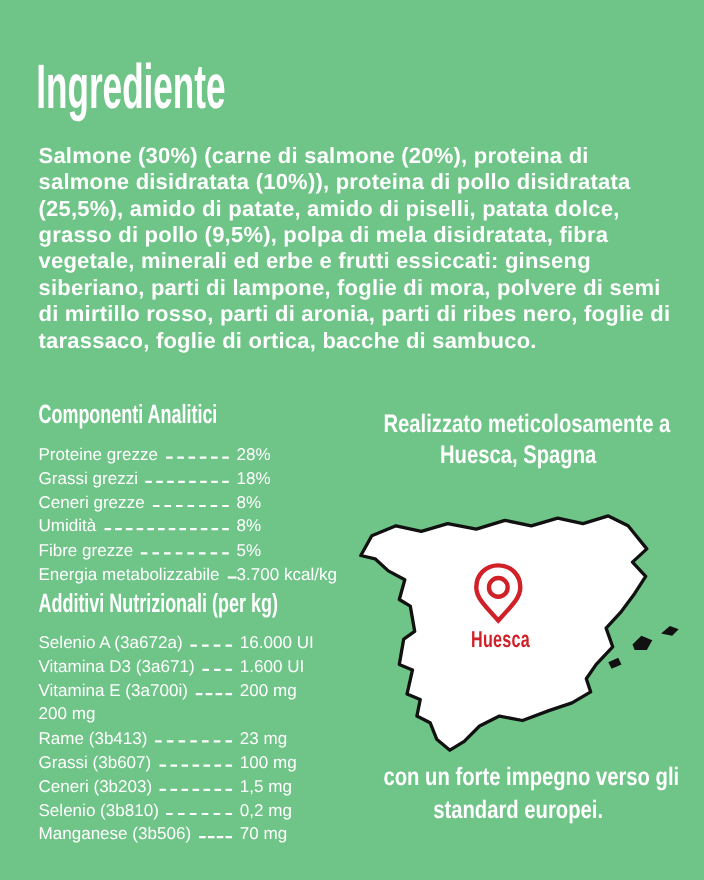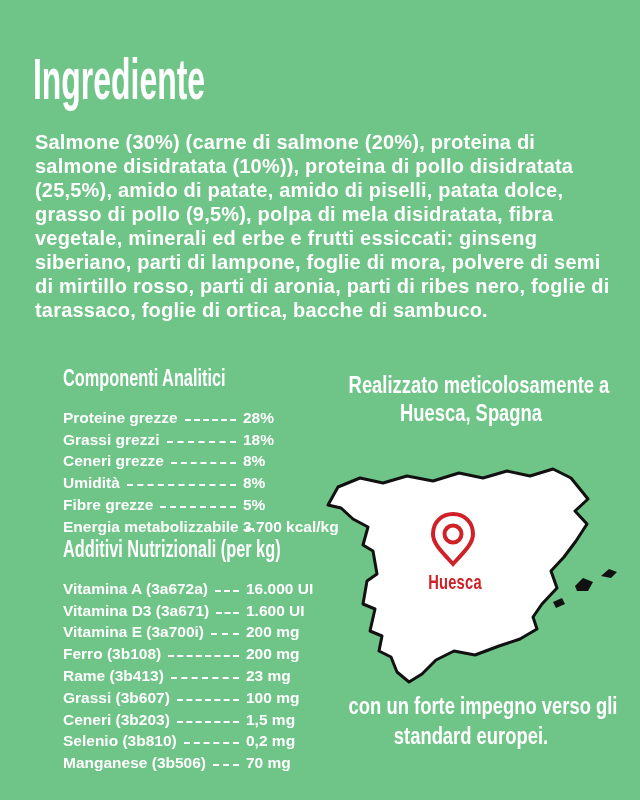--- a/index.html
+++ b/index.html
@@ -13,28 +13,28 @@
     position:absolute; left:33px; top:46px; margin:0;
     font-size:57px; font-weight:700; letter-spacing:0px; white-space:nowrap;
     transform:scaleX(0.56); transform-origin:left top;
   }
   
   .ingredients{
     position:absolute; left:35px; top:130px; width:586px; margin:0;
     font-size:20px; line-height:24px; letter-spacing:0.2px; font-weight:700;
   }
   
-  .col-block{position:absolute; left:35px; width:280px;margin-left:28px;}
+  .col-block{position:absolute; left:35px; width:280px;}
   .block-analytical{top:364px;}
   .block-additives{top:535px;}
   .col-heading{
     margin:0 0 13px 0; font-size:24px; font-weight:700; white-space:nowrap;
     transform:scaleX(0.68); transform-origin:left top;
   }
-  .row{display:flex; align-items:flex-end; height:21.8px; font-size:15.5px;font-weight:bold;}
+  .row{display:flex; align-items:flex-start; height:21.8px; font-size:15.5px;}
   .row .lead{display:flex; align-items:center; width:180px; flex:none;}
   .block-additives .row .lead{width:183px;}
   .row .label{white-space:nowrap;}
   .row .leader{flex:1 1 auto; border-top:2.5px dashed #ffffff; margin:4px 7px 0 7px; min-width:8px;}
   .row .value{white-space:nowrap;}
   
   .origin-heading{
     position:absolute; left:318px; top:371px; width:306px; margin:0;
     text-align:center; font-size:23px; line-height:28px; font-weight:700;
     transform:scaleX(0.80); transform-origin:center top; white-space:nowrap;
@@ -103,44 +103,40 @@
           <span class="leader"></span>
         </span>
       <span class="value">3.700 kcal/kg</span>
     </div>
   </section>
 
   <section class="col-block block-additives">
     <h2 class="col-heading">Additivi Nutrizionali (per kg)</h2>
     <div class="row">
       <span class="lead">
-          <span class="label">Vitamina A (3a672a)</span>
+          <span class="label">Selenio A (3a672a)</span>
           <span class="leader"></span>
         </span>
       <span class="value">16.000 UI</span>
     </div>
     <div class="row">
       <span class="lead">
           <span class="label">Vitamina D3 (3a671)</span>
           <span class="leader"></span>
         </span>
       <span class="value">1.600 UI</span>
     </div>
     <div class="row">
       <span class="lead">
           <span class="label">Vitamina E (3a700i)</span>
           <span class="leader"></span>
         </span>
       <span class="value">200 mg</span>
     </div>
     <div class="row">
-      <span class="lead">
-          <span class="label">Ferro (3b108)</span>
-          <span class="leader"></span>
-        </span>
       <span class="value">200 mg</span>
     </div>
     <div class="row">
       <span class="lead">
           <span class="label">Rame (3b413)</span>
           <span class="leader"></span>
         </span>
       <span class="value">23 mg</span>
     </div>
     <div class="row">

